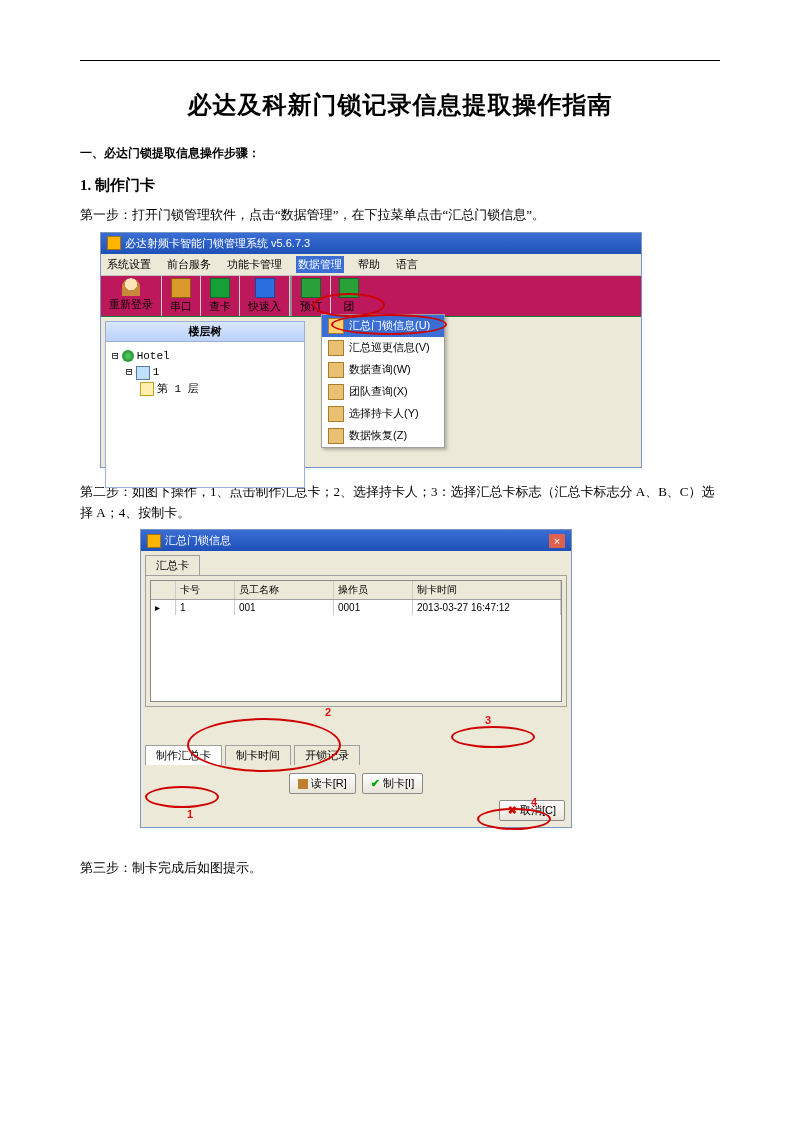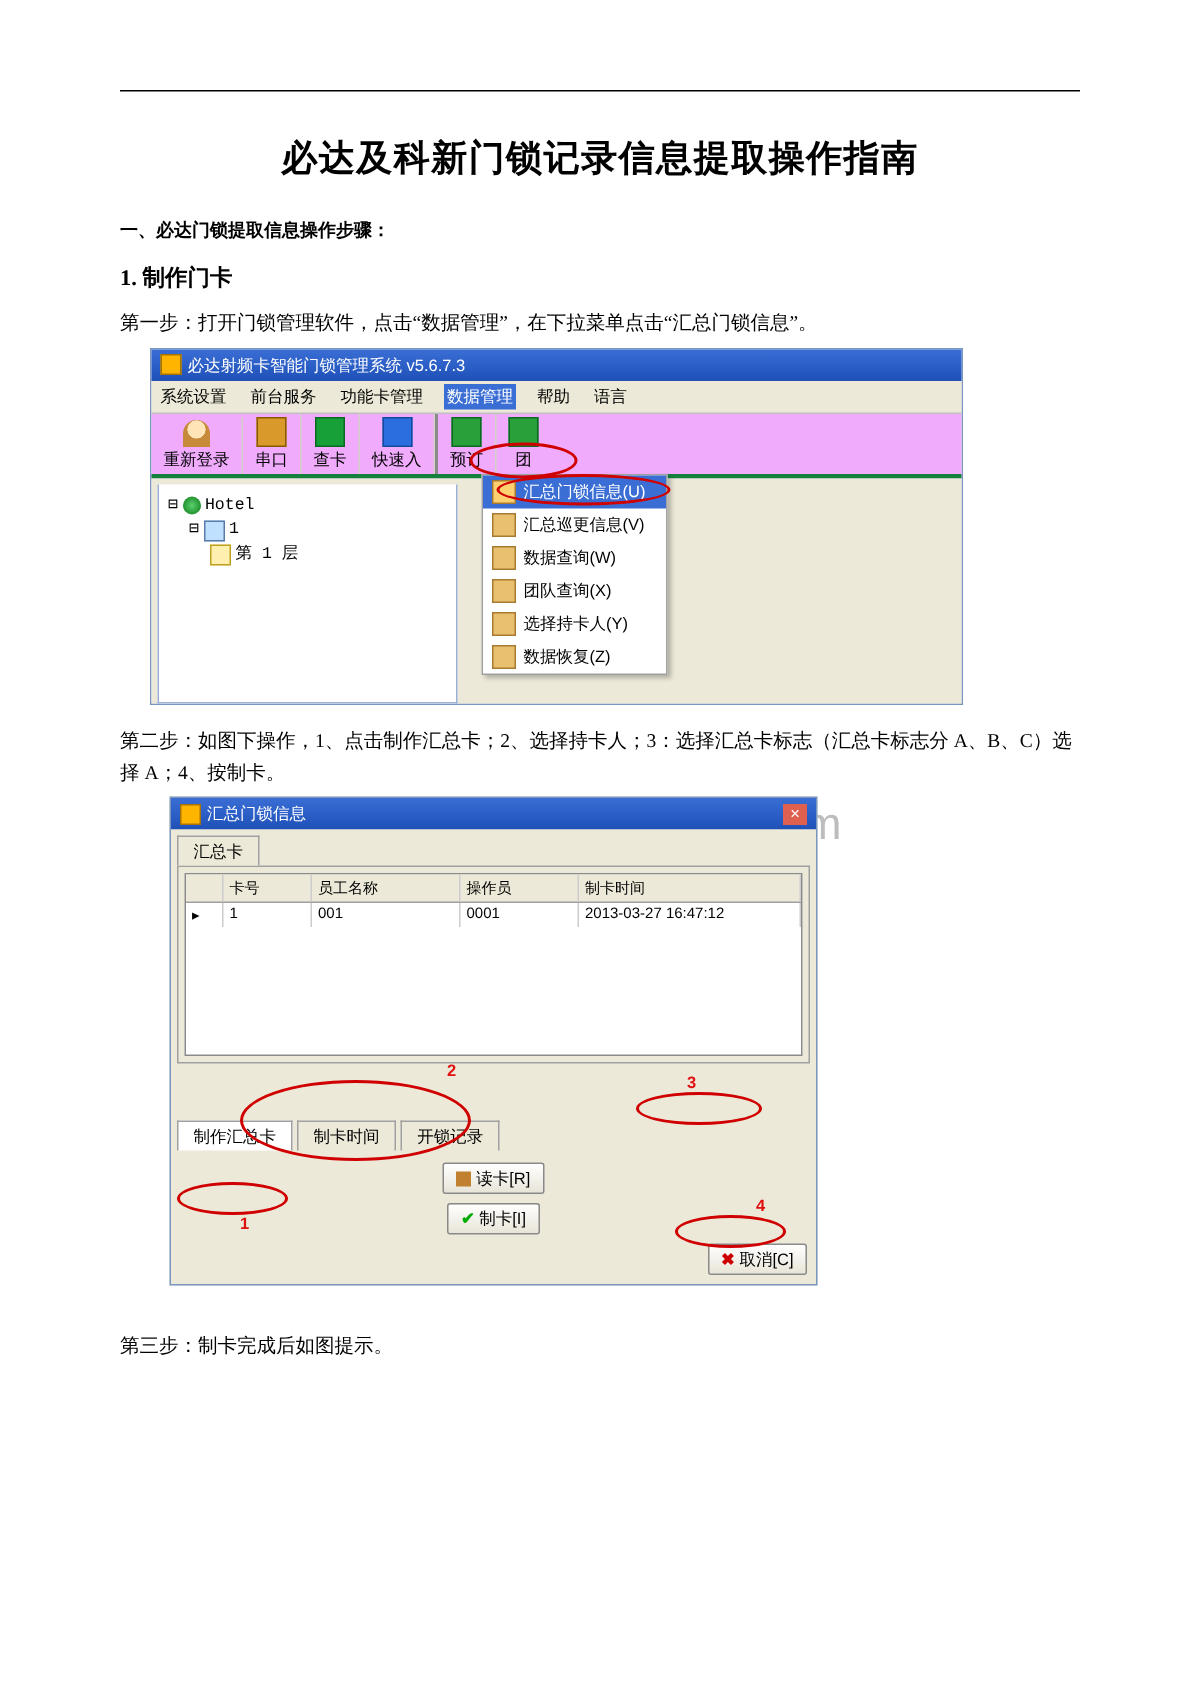--- a/index.html
+++ b/index.html
@@ -13,21 +13,21 @@
   .fig2wrap { position:relative; }
   .watermark { position:absolute; top:2px; left:-40px; right:-40px; text-align:center; font-size:30px; color:#bdbdbd; font-family:Arial,sans-serif; letter-spacing:1px; pointer-events:none; }
 
   
   .win1 { width:540px; margin-left:20px; font-family:"Tahoma","SimSun",sans-serif; font-size:11px; border:1px solid #7a96bf; }
   .titlebar { background:linear-gradient(#3a6ed5,#1e50b8); color:#fff; padding:3px 6px; display:flex; align-items:center; gap:4px; }
   .titlebar .ticon { width:12px; height:12px; background:#ffb400; border:1px solid #a87400; }
   .menubar { background:#ece9d8; border-bottom:1px solid #bfbfbf; padding:2px 4px; display:flex; gap:12px; }
   .menubar span { padding:1px 2px; }
   .menubar span.active { background:#3a6ed5; color:#fff; }
-  .toolbar { background:#f0abfc; border-bottom:3px solid #15803d; display:flex;align-items:flex-end; }
+  .toolbar { background:#be185d; border-bottom:1px solid #15803d; display:flex; }
   .tbtn { display:flex; flex-direction:column; align-items:center; padding:2px 8px; border-right:1px solid #d4d0c8; gap:1px; }
   .tbtn .ic { width:18px; height:18px; }
   .ic-login{ background:radial-gradient(circle at 50% 35%,#ffe4b8 40%,#c78a3a 42%); border-radius:50% 50% 0 0; }
   .ic-port { background:#d99a2b; border:1px solid #8a5a00; }
   .ic-card { background:#18a038; border:1px solid #0a6a22; }
   .ic-find { background:#2a6ee0; border:1px solid #134a9c; }
   .ic-green{ background:#2aa03a; border:1px solid #0a6a22; }
   .tbtn:last-child{border-right:none;}
   .toolbar .tbtn.cut { border-left:2px solid #8a8a8a; }
   .winbody { background:#ece9d8; height:150px; position:relative; }
@@ -42,37 +42,37 @@
   .dropdown { position:absolute; left:220px; top:-3px; width:122px; background:#fff; border:1px solid #a0a0a0; box-shadow:2px 2px 3px rgba(0,0,0,.25); }
   .dropdown .mi { display:flex; align-items:center; gap:5px; padding:3px 6px; }
   .dropdown .mi.hi { background:#3a6ed5; color:#fff; }
   .dropdown .mi .mic{width:14px;height:14px;background:#e8c070;border:1px solid #a87b30;}
   .dropdown .mi.hi .mic{background:#ffd070;}
   .annot { position:absolute; border:2px solid #d00000; border-radius:50%/50%; }
   .annot1a{ left:212px; top:-24px; width:68px; height:20px; }
   .annot1b{ left:230px; top:-3px; width:112px; height:17px; }
 
   
-  .win2 { width:430px; margin-left:33px; font-family:Tahoma,"SimSun",sans-serif; font-size:11px; border:1px solid #7a96bf; background:#ece9d8; position:relative; }
+  .win2 { width:430px; margin-left:60px; font-family:Tahoma,"SimSun",sans-serif; font-size:11px; border:1px solid #7a96bf; background:#ece9d8; position:relative; }
   .tabstrip { background:#ece9d8; padding:4px 4px 0 4px; }
   .tab { display:inline-block; background:#ece9d8; border:1px solid #a0a0a0; border-bottom:none; padding:2px 10px; font-size:11px; }
   .panel { border:1px solid #a0a0a0; margin:0 4px 4px 4px; background:#ece9d8; padding:4px; }
   .grid { background:#fff; border:1px solid #8a8a8a; height:120px; }
   .grid .hdr { display:flex; background:#ece9d8; border-bottom:1px solid #a0a0a0; }
   .grid .hdr div, .grid .row div { padding:2px 4px; border-right:1px solid #ccc; font-size:10px; }
   .grid .row { display:flex; background:#fff; }
   .col-arrow{width:16px;} .col-no{width:50px;} .col-emp{width:90px;} .col-op{width:70px;} .col-time{flex:1;}
   .below { display:flex; align-items:center; gap:6px; margin:10px 0 6px 0; font-size:11px; position:relative; }
   .below .lbl{ width:40px; }
   .combo { background:#fff; border:1px solid #8a8a8a; width:140px; height:16px; position:relative; }
   .combo .arrow{position:absolute;right:0;top:0;width:14px;height:16px;background:#d4d0c8;border-left:1px solid #8a8a8a;}
   .combo .arrow:after{content:"";position:absolute;left:3px;top:6px;border:4px solid transparent;border-top-color:#000;}
   .treebox { position:absolute; left:48px; top:18px; width:130px; background:#fff; border:1px solid #8a8a8a; padding:2px 4px 6px 4px; font-size:10px; z-index:2; }
   .tabs2 { margin:38px 4px 4px 4px; }
-  .btnrow { display:flex; justify-content:center; gap:6px; padding:4px 6px; align-items:center;flex-direction:column; }
+  .btnrow { display:flex; justify-content:center; gap:6px; padding:4px 6px; align-items:center; }
   .wbtn { background:linear-gradient(#fff,#e8e4d8); border:1px solid #8a8a8a; padding:2px 8px; font-size:11px; display:flex; align-items:center; gap:3px; border-radius:2px; }
   .wbtn .ric{display:inline-block;width:10px;height:10px;}
   .ric-read{background:#c08030;}
   .ric-cancel{color:#c00;font-weight:bold;}
   .cancelrow{display:flex;justify-content:flex-end;padding:2px 6px 6px;}
   .annot2a{ left:4px; top:256px; width:70px; height:18px; }
   .annot2b{ left:46px; top:188px; width:150px; height:50px; }
   .annot2c{ left:310px; top:196px; width:80px; height:18px; }
   .annot2d{ left:336px; top:278px; width:70px; height:18px; }
   .annot{position:absolute;border:2px solid #d00000;border-radius:50%;}
@@ -124,20 +124,21 @@
             <span class="ic ic-green"></span>
             <span>预订</span>
           </div>
         <div class="tbtn">
             <span class="ic ic-green"></span>
             <span>团</span>
           </div>
       </div>
       <div class="winbody">
         <div class="sidepanel">
+          <div class="sidehead">楼层树</div>
           <div class="tree">
             <div class="node">
                 <span>⊟</span>
                 <span class="ti-globe"></span>
                 <span>Hotel</span>
               </div>
             <div class="node ind1">
                 <span>⊟</span>
                 <span class="ti-list"></span>
                 <span>1</span>

